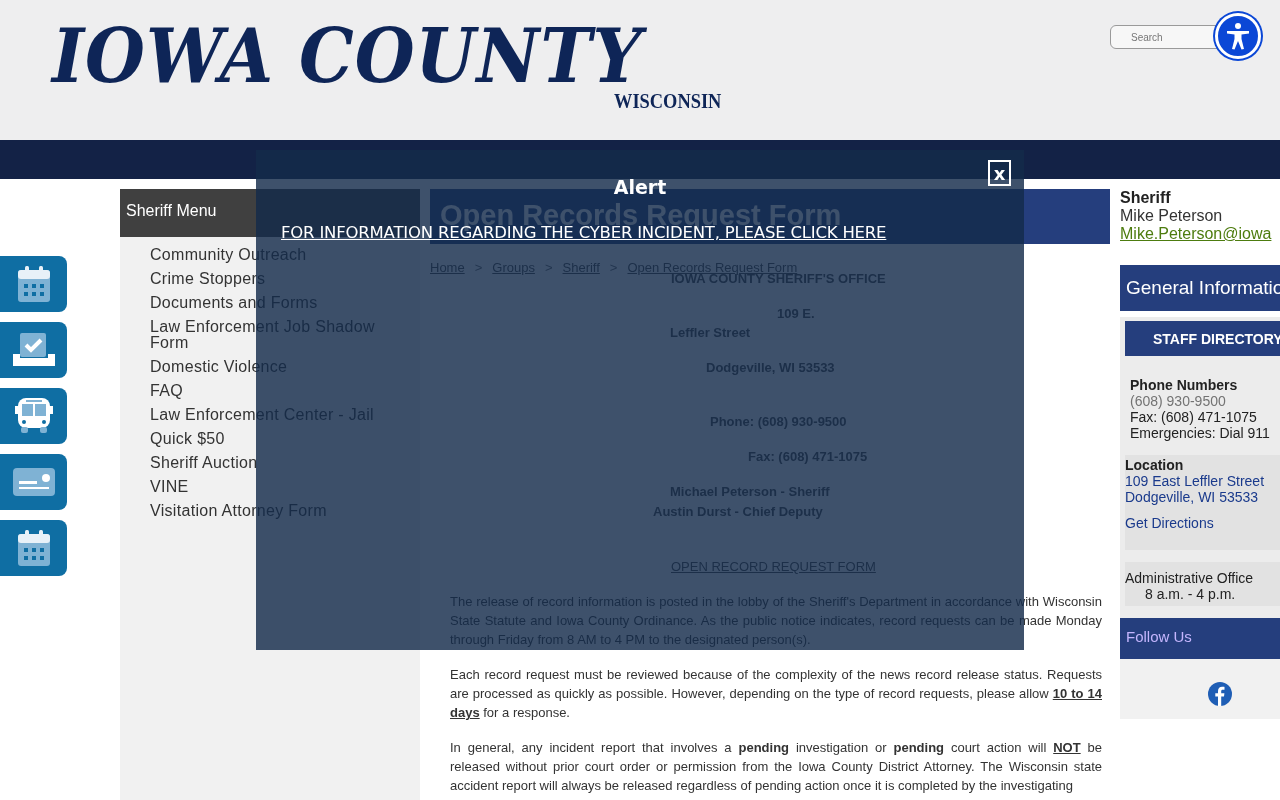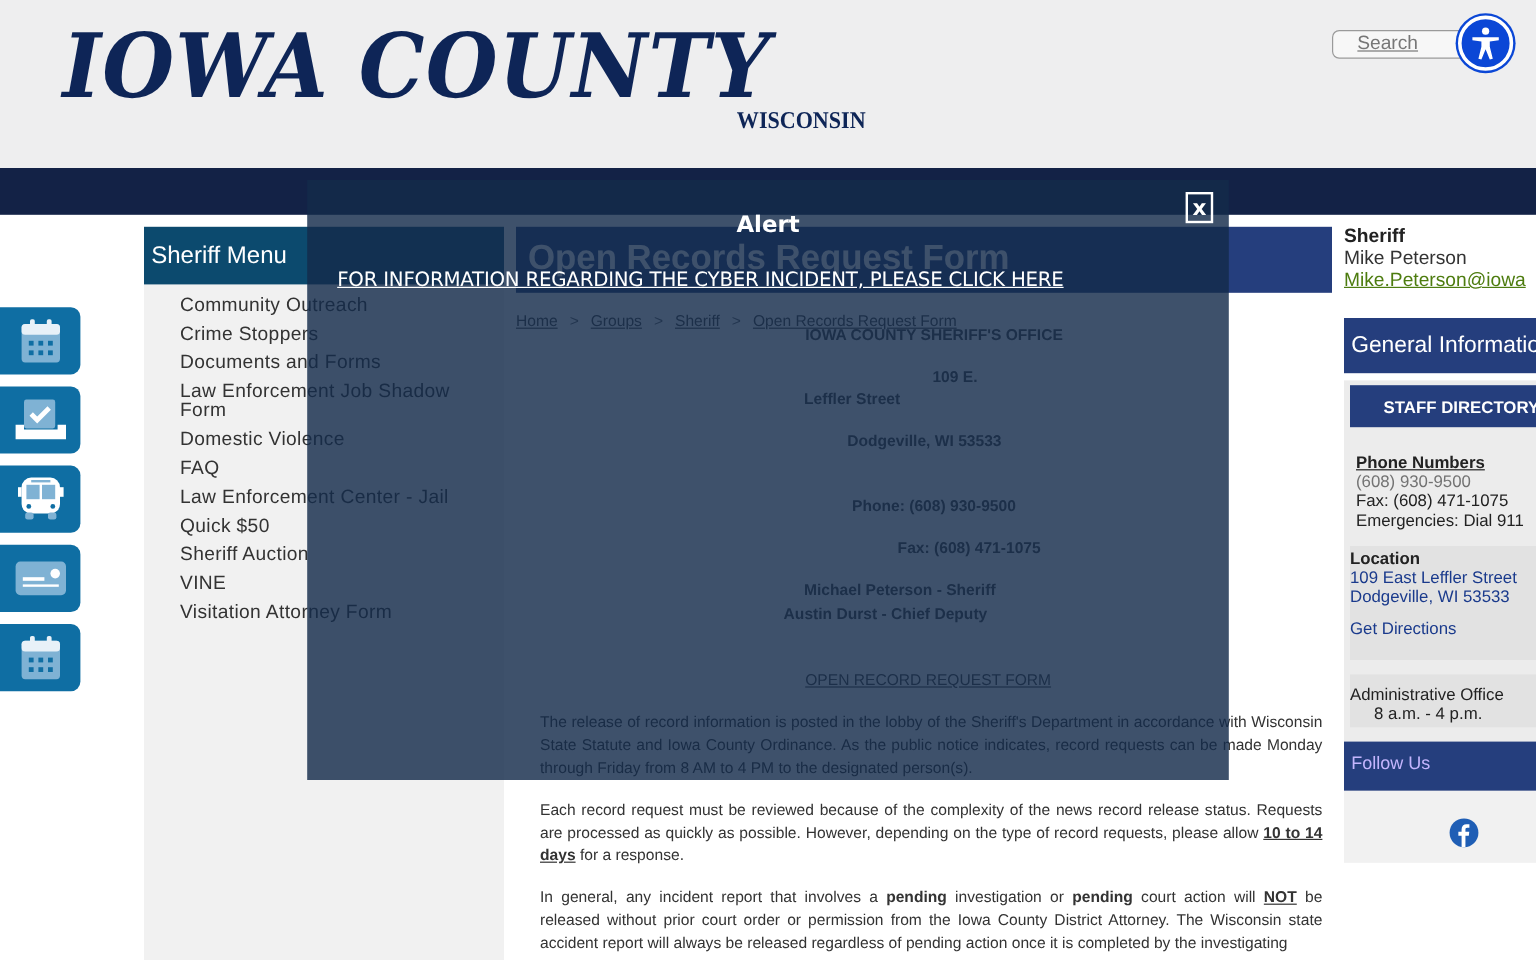--- a/index.html
+++ b/index.html
@@ -5,34 +5,34 @@
   * { box-sizing: border-box; margin: 0; padding: 0; }
   html, body { width: 1280px; height: 800px; overflow: hidden; }
   body { position: relative; background: #ffffff; font-family: "Liberation Sans", sans-serif; color: #333; }
 
   
   .site-header { position: absolute; left: 0; top: 0; width: 1280px; height: 140px; background: #eeeeef; }
   .logo { position: absolute; left: 52px; top: 12px; color: #0e2557; }
   .logo-main { font-family: "DejaVu Serif", serif; font-style: italic; font-weight: bold; font-size: 74px; letter-spacing: 1px; line-height: 88px; transform: scaleX(0.93); transform-origin: left; white-space: nowrap; }
   .logo-sub { position: absolute; left: 562px; top: 78px; font-family: "Liberation Serif", serif; font-weight: bold; font-size: 20px; letter-spacing: 0; white-space: nowrap; transform: scaleX(0.92); transform-origin: left; }
   .search-box { position: absolute; left: 1110px; top: 25px; width: 140px; height: 24px; border: 1px solid #9a9a9a; border-radius: 6px; background: #f7f7f7; }
-  .search-box input { border: none; background: transparent; width: 100%; height: 100%; padding-left: 20px; font-family: "Liberation Sans", sans-serif; font-size: 16px; color: #777; outline: none; text-decoration: underline; }
+  .search-box input { border: none; background: transparent; width: 100%; height: 100%; padding-left: 20px; font-family: "Liberation Sans", sans-serif; font-size: 10px; color: #777; outline: none; }
   .search-box input::placeholder { color: #777; }
   .a11y-btn { position: absolute; left: 1215px; top: 13px; width: 46px; height: 46px; border-radius: 50%; background: #0b47d6; border: 3px solid #ffffff; box-shadow: 0 0 0 2px #0b47d6; display: flex; align-items: center; justify-content: center; }
 
   
   .nav-bar { position: absolute; left: 0; top: 140px; width: 1280px; height: 39px; background: #132246; }
 
   
   .quick-links { position: absolute; left: 0; top: 256px; width: 67px; }
   .quick-link { width: 67px; height: 56px; background: #0f6ea3; border-radius: 0 8px 8px 0; margin-bottom: 10px; display: flex; align-items: center; justify-content: center; }
 
   
   .side-menu { position: absolute; left: 120px; top: 189px; width: 300px; height: 611px; background: #f1f1f1; }
-  .side-menu-header { height: 48px; background: #0c4a6e; color: #fff; font-size: 20px; padding: 13px 0 0 6px; }
+  .side-menu-header { height: 48px; background: #404040; color: #fff; font-size: 16px; padding: 13px 0 0 6px; }
   .side-menu ul { list-style: none; padding: 10px 0 0 30px; }
   .side-menu li { font-size: 16px; color: #333; line-height: 16px; margin-bottom: 8px; letter-spacing: 0.3px; }
   .side-menu li a { color: #333; text-decoration: none; }
 
   
   .main { position: absolute; left: 430px; top: 189px; width: 680px; height: 611px; }
   .page-title-bar { height: 55px; background: #253e7d; color: #fff; padding: 10px 0 0 10px; font-size: 29px; font-weight: bold; }
   .breadcrumb { font-size: 13px; color: #444; padding-top: 16px; }
   .breadcrumb a { color: #444; text-decoration: underline; }
   .breadcrumb .sep { margin: 0 10px; color: #666; }
@@ -43,21 +43,21 @@
 
   
   .right-col { position: absolute; left: 1120px; top: 189px; width: 160px; height: 611px; }
   .contact-title { font-weight: bold; font-size: 16px; color: #222; }
   .contact-name { font-size: 16px; color: #333; }
   .contact-email { font-size: 16px; color: #4d7c0f; text-decoration: underline; white-space: nowrap; }
   .gi-header { position: absolute; left: 0; top: 76px; width: 160px; height: 46px; background: #253e7d; color: #fff; font-size: 19px; padding: 12px 0 0 6px; white-space: nowrap; overflow: hidden; }
   .gi-body { position: absolute; left: 0; top: 128px; width: 160px; height: 400px; background: #ececec; }
   .staff-btn { position: absolute; left: 5px; top: 4px; width: 160px; height: 35px; background: #253e7d; color: #fff; font-size: 14px; font-weight: bold; padding: 10px 0 0 28px; white-space: nowrap; overflow: hidden; }
   .phone-block { position: absolute; left: 10px; top: 60px; font-size: 14px; line-height: 16px; color: #222; white-space: nowrap; }
-  .phone-block .pb-title { font-weight: bold; text-decoration: underline; }
+  .phone-block .pb-title { font-weight: bold; }
   .phone-block a { color: #737373; }
   .loc-block { position: absolute; left: 5px; top: 138px; width: 160px; height: 95px; background: #e2e2e2; font-size: 14px; line-height: 16px; padding-top: 2px; white-space: nowrap; }
   .loc-block .lb-title { font-weight: bold; color: #222; }
   .loc-block .lb-addr { color: #1a3a8c; }
   .loc-block a { color: #1a3a8c; display: inline-block; margin-top: 10px; }
   .hours-block { position: absolute; left: 5px; top: 245px; width: 160px; height: 44px; background: #e2e2e2; font-size: 14px; line-height: 16px; color: #222; padding-top: 8px; white-space: nowrap; }
   .follow-header { position: absolute; left: 0; top: 429px; width: 184px; height: 41px; background: #253e7d; color: #c4b5fd; font-size: 15px; padding: 10px 0 0 6px; }
   .follow-body { position: absolute; left: 0; top: 470px; width: 160px; height: 60px; background: #f1f1f1; }
   .fb-icon { position: absolute; left: 88px; top: 23px; width: 24px; height: 24px; border-radius: 50%; background: #1f5eb5; }
 

